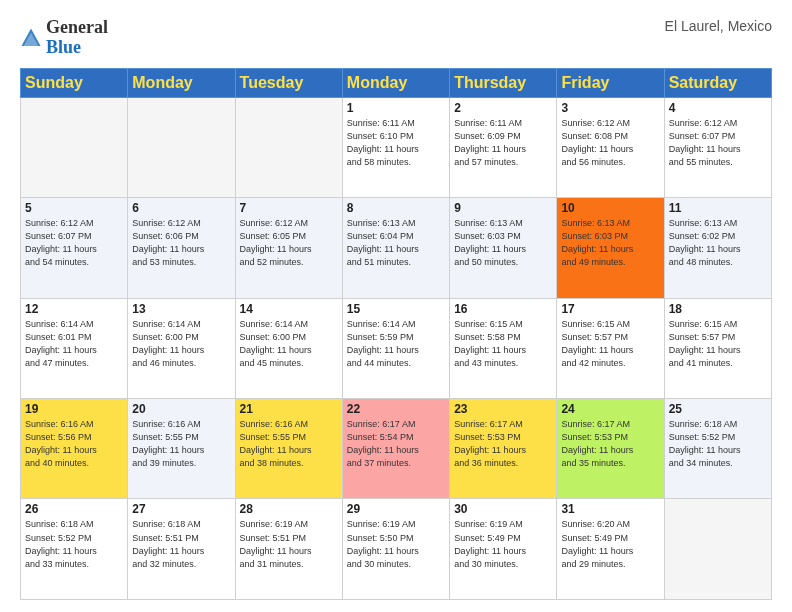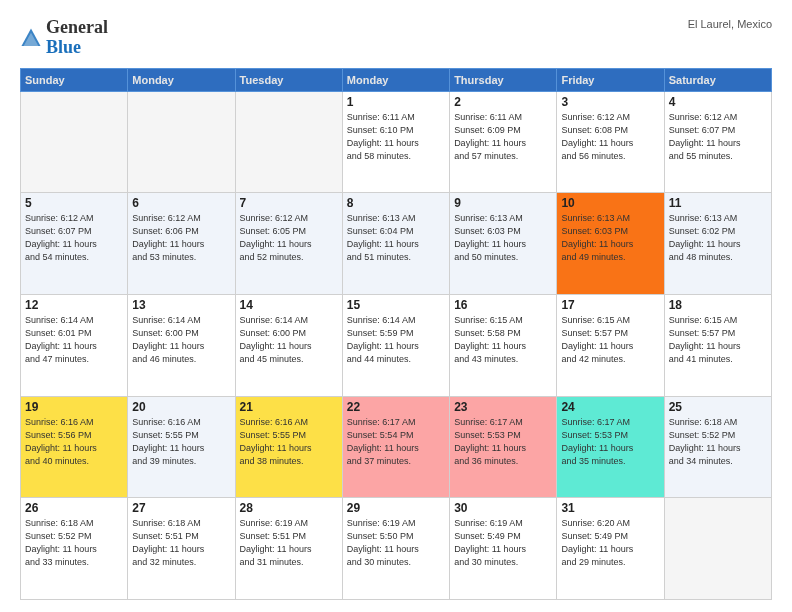--- a/index.html
+++ b/index.html
@@ -43,34 +43,34 @@
     .title-block {
       text-align: right;
     }
     .month-title {
       font-size: 32px;
       font-weight: bold;
       color: #222;
       line-height: 1.1;
     }
     .subtitle {
-      font-size: 11px;
+      font-size: 14px;
       color: #555;
     }
     .calendar {
       flex: 1;
       border: 1px solid #ccc;
       border-collapse: collapse;
       width: 100%;
       table-layout: fixed;
     }
     .calendar th {
       background-color: #2e6dbf;
-      color: #e5e5e5;
-      font-size: 11px;
+      color: #fde047;
+      font-size: 16px;
       font-weight: bold;
       padding: 5px 4px;
       text-align: left;
       border: 1px solid #5592d9;
     }
     .calendar td {
       vertical-align: top;
       border: 1px solid #d0d0d0;
       padding: 3px 4px;
       font-size: 9.5px;
@@ -284,28 +284,28 @@
 Daylight: 11 hours
 and 38 minutes.</div>
           </td>
           <td style="background-color: #fca5a5;">
             <span class="day-number">22</span>
             <div class="day-info" style="white-space: pre-line;">Sunrise: 6:17 AM
 Sunset: 5:54 PM
 Daylight: 11 hours
 and 37 minutes.</div>
           </td>
-          <td style="background-color: #fca5a5;">
+          <td style="background-color: #fde047;">
             <span class="day-number">23</span>
             <div class="day-info" style="white-space: pre-line;">Sunrise: 6:17 AM
 Sunset: 5:53 PM
 Daylight: 11 hours
 and 36 minutes.</div>
           </td>
-          <td style="background-color: #5eead4;">
+          <td style="background-color: #bef264;">
             <span class="day-number">24</span>
             <div class="day-info" style="white-space: pre-line;">Sunrise: 6:17 AM
 Sunset: 5:53 PM
 Daylight: 11 hours
 and 35 minutes.</div>
           </td>
           <td style="background-color: rgb(240, 244, 250);">
             <span class="day-number">25</span>
             <div class="day-info" style="white-space: pre-line;">Sunrise: 6:18 AM
 Sunset: 5:52 PM

